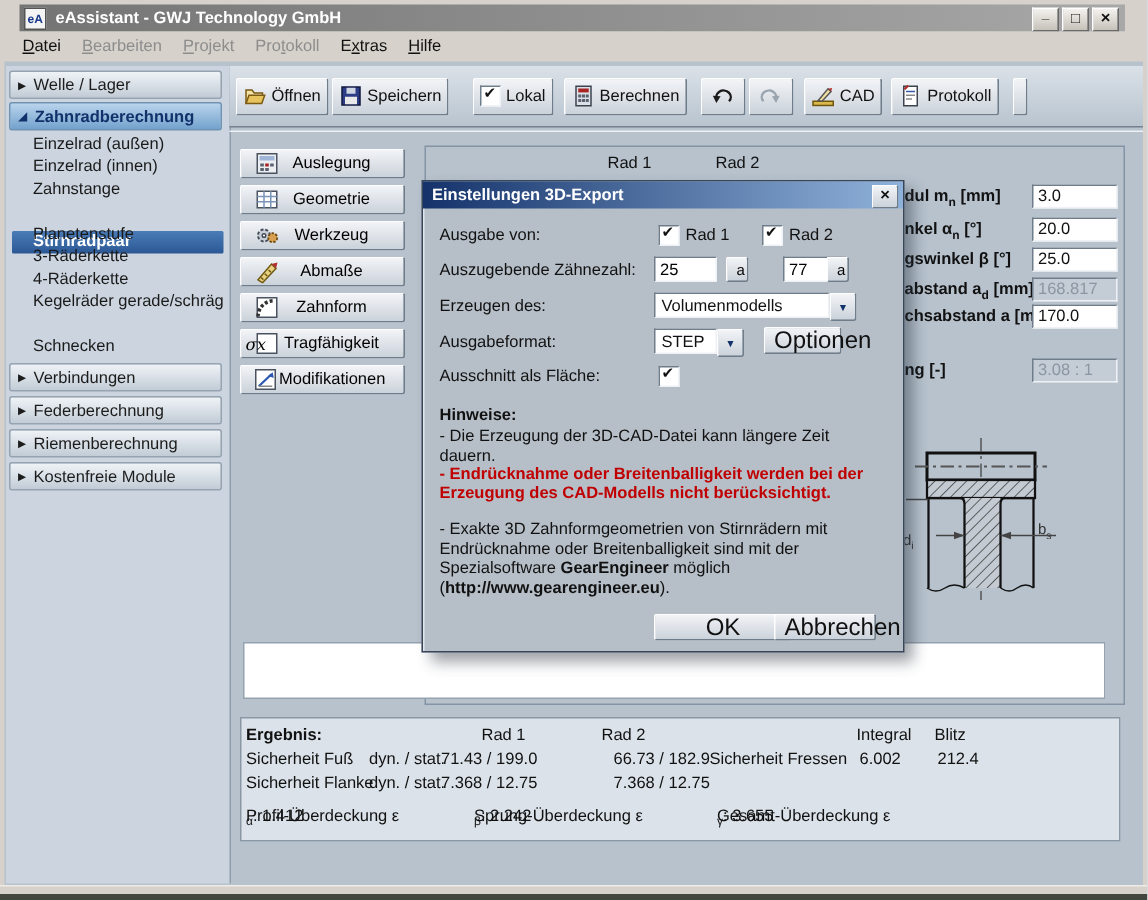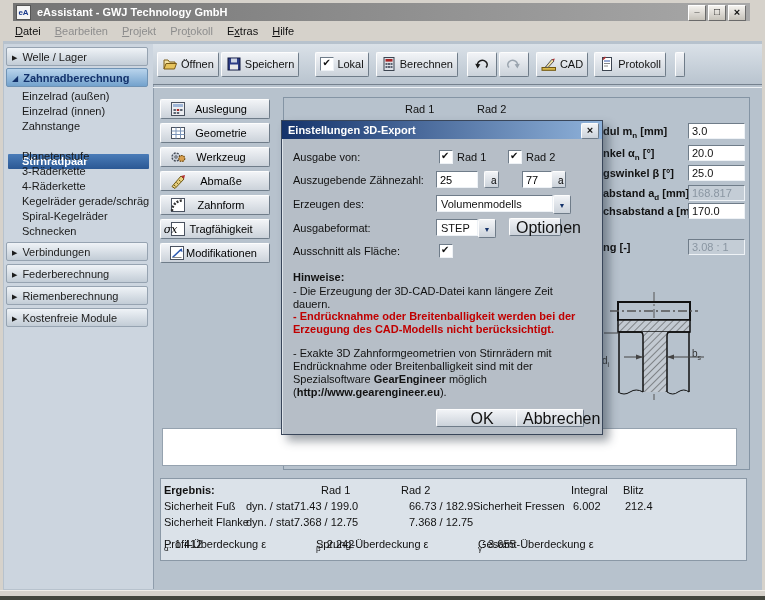--- a/index.html
+++ b/index.html
@@ -130,21 +130,20 @@
         <span>Zahnradberechnung</span>
       </div>
     <div class="sitem" style="top:45px">Einzelrad (außen)</div>
     <div class="sitem" style="top:60px">Einzelrad (innen)</div>
     <div class="sitem" style="top:75px">Zahnstange</div>
     <div class="sitem selected" style="top:90px">Stirnradpaar</div>
     <div class="sitem" style="top:105px">Planetenstufe</div>
     <div class="sitem" style="top:120px">3-Räderkette</div>
     <div class="sitem" style="top:135px">4-Räderkette</div>
     <div class="sitem" style="top:150px">Kegelräder gerade/schräg</div>
-    <div class="sitem" style="top:165px">Spiral-Kegelräder</div>
     <div class="sitem" style="top:180px">Schnecken</div>
     <div class="shead" style="top:198px">
         <span class="tri-c"></span>
         <span>Verbindungen</span>
       </div>
     <div class="shead" style="top:220px">
         <span class="tri-c"></span>
         <span>Federberechnung</span>
       </div>
     <div class="shead" style="top:242px">

